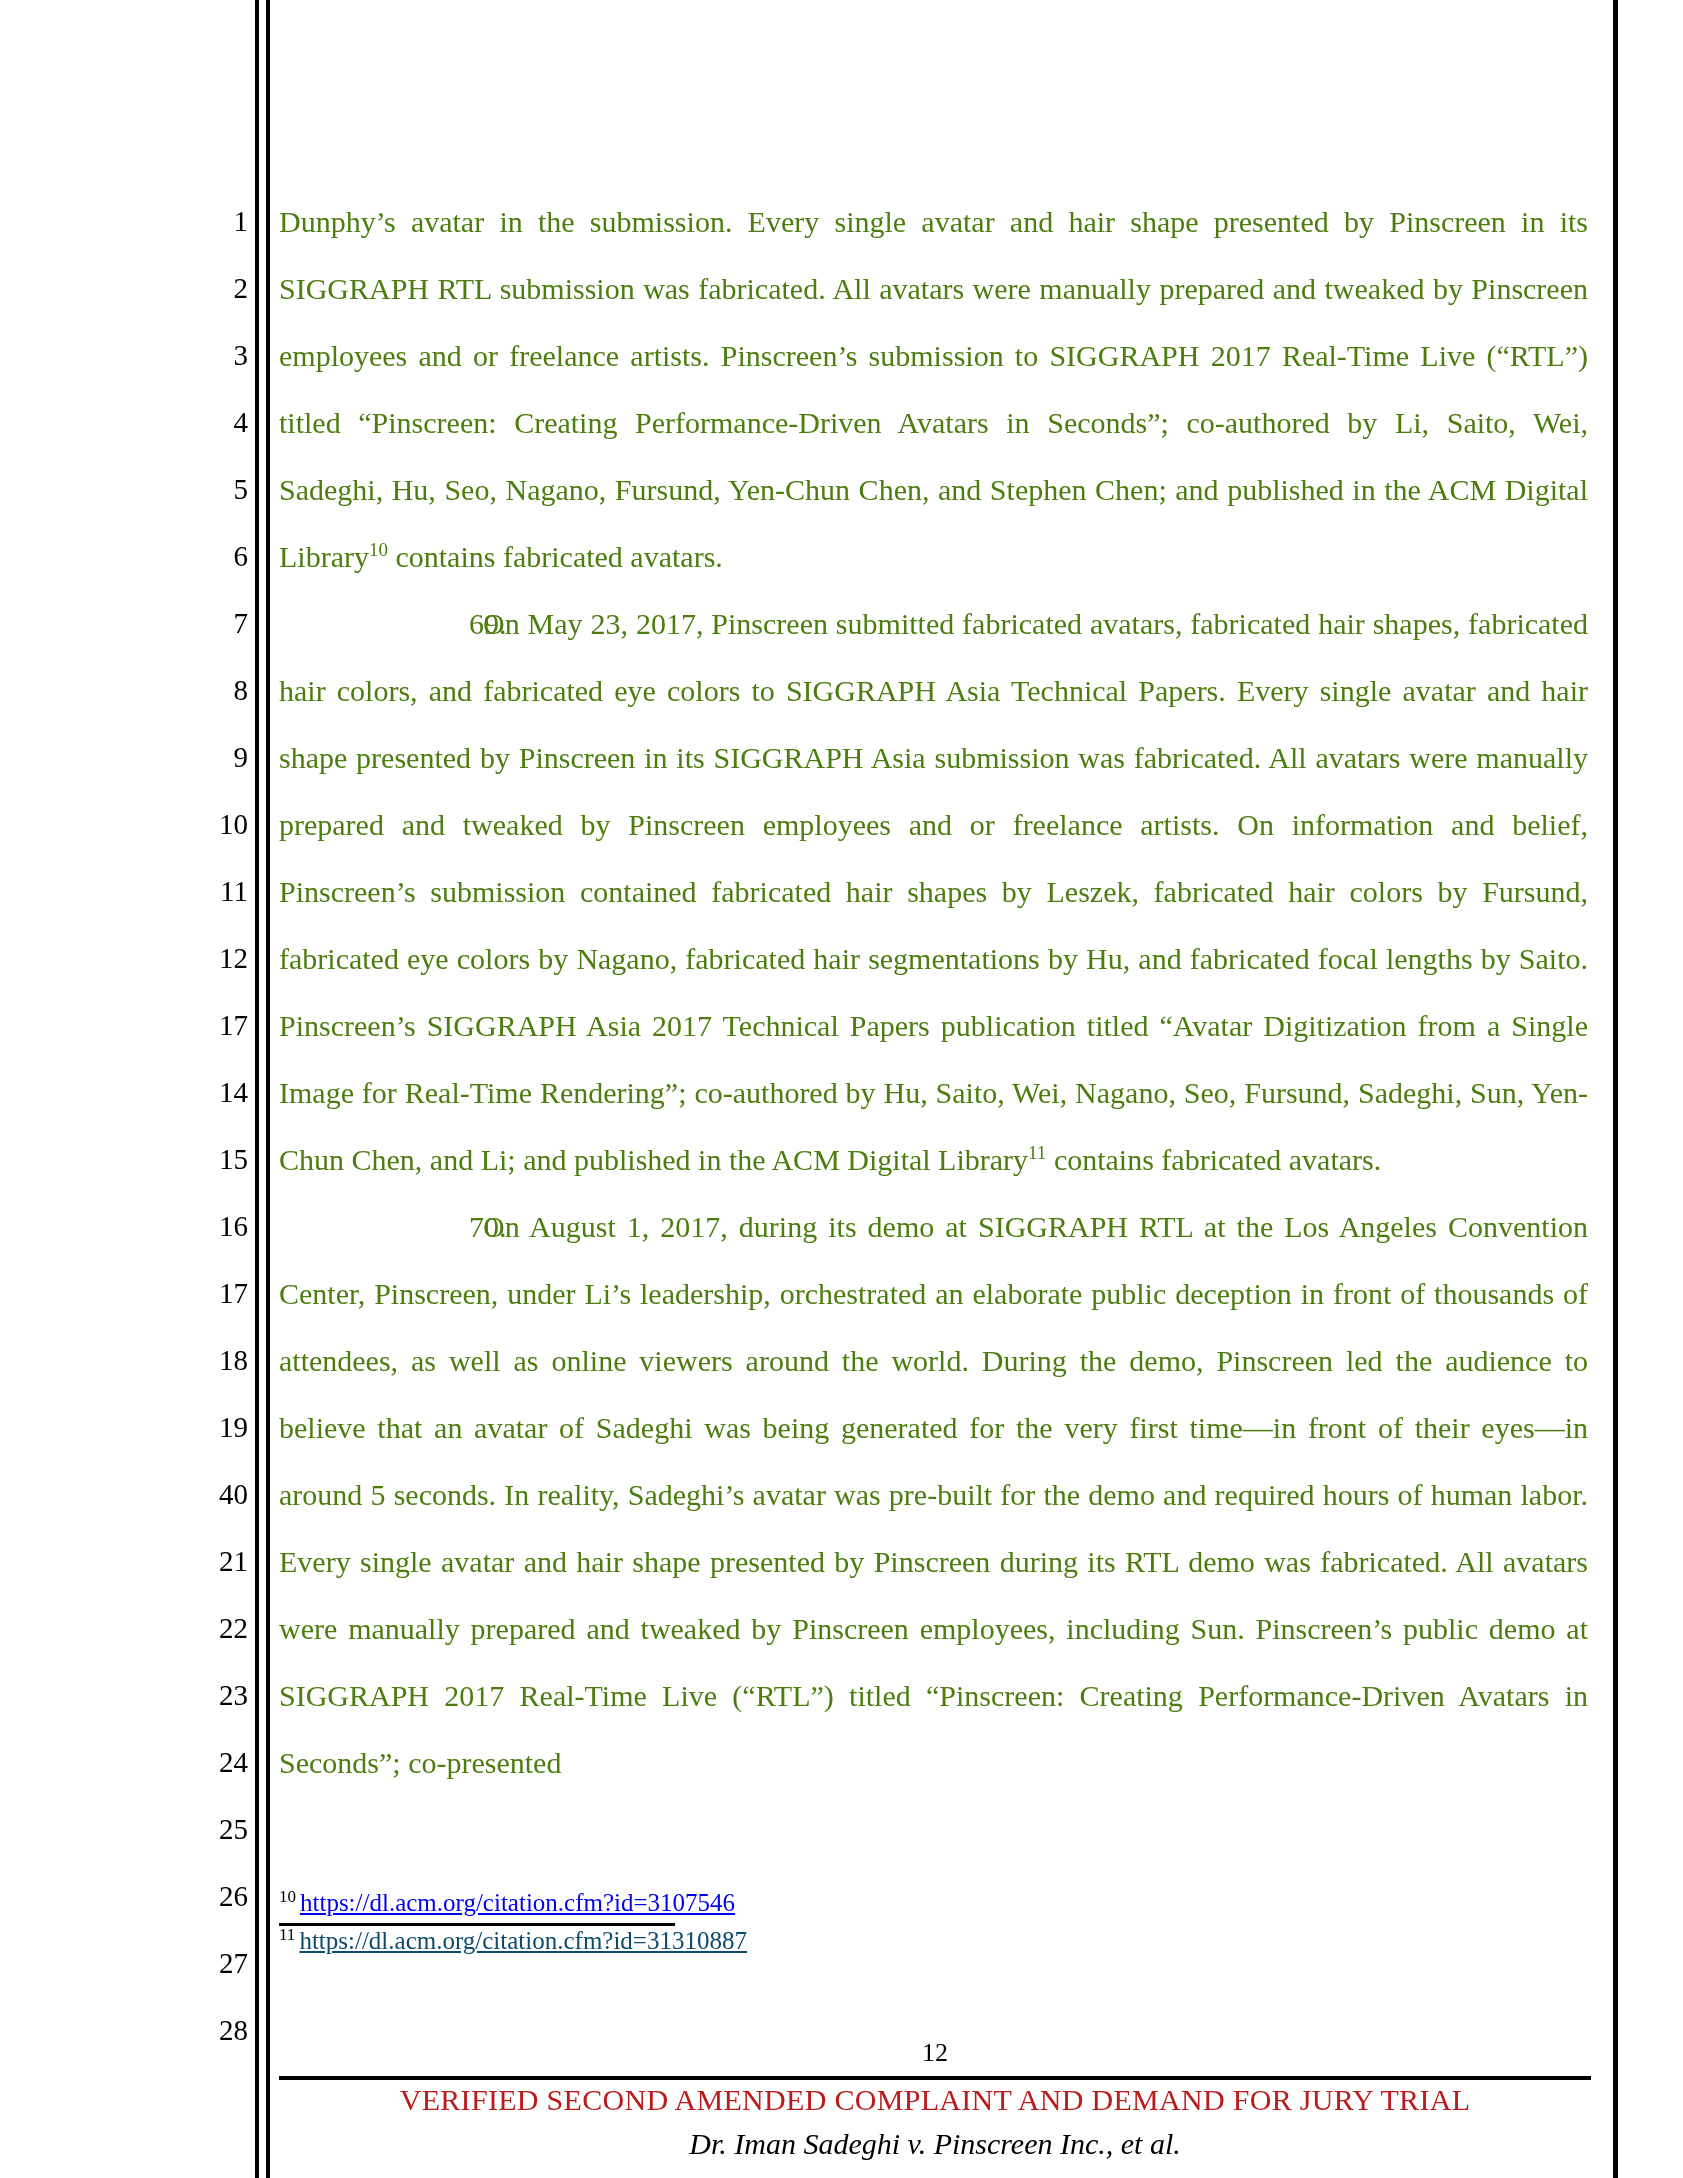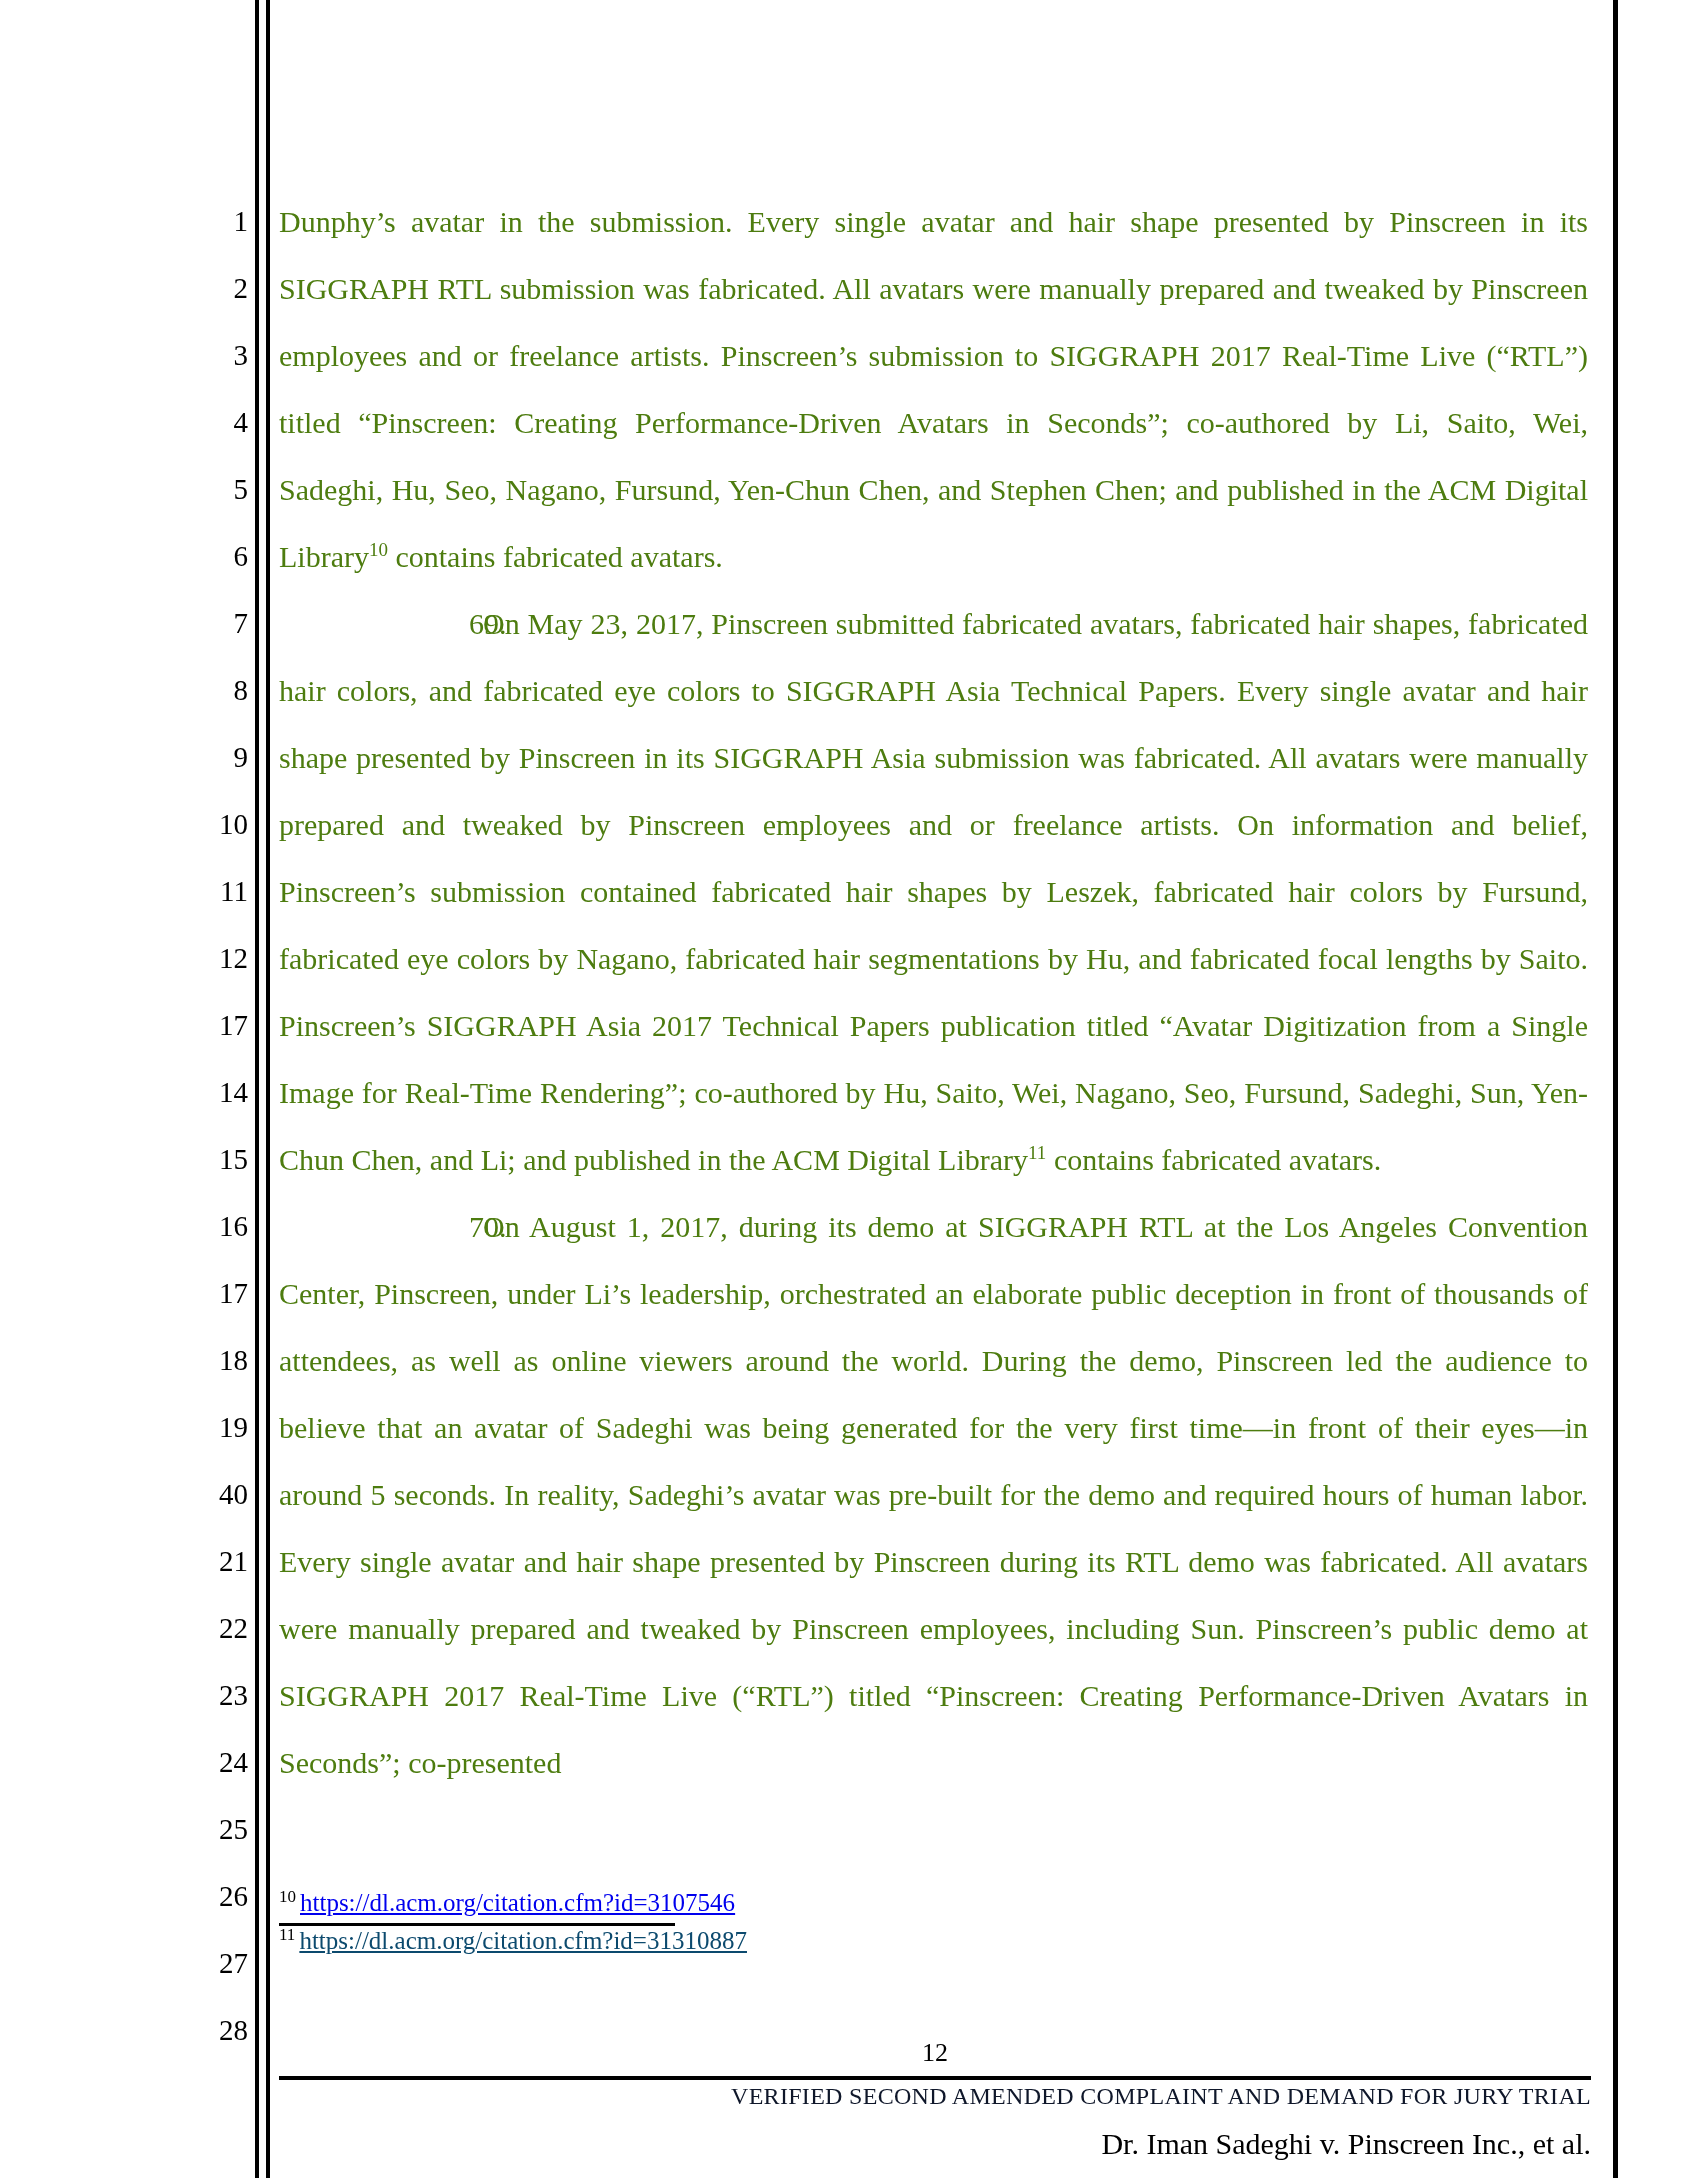--- a/index.html
+++ b/index.html
@@ -140,32 +140,33 @@
     top: 2076px;
     width: 1312px;
     height: 4px;
     background: #000;
   }
   .footer-title {
     position: absolute;
     left: 279px;
     top: 2083px;
     width: 1312px;
-    text-align: right;
-    font-size: 24px;
+    text-align: center;
+    font-size: 30px;
     letter-spacing: 0.3px;
-    color: #0f172a;
+    color: #b91c1c;
   }
   .footer-subtitle {
     position: absolute;
     left: 279px;
     top: 2127px;
     width: 1312px;
-    text-align: right;
+    text-align: center;
     font-size: 30px;
+    font-style: italic;
     color: #000;
   }
 </style>
 </head>
 <body>
 
 <div class="page">
 
   <div class="rule-left-outer"></div>
   <div class="rule-left-inner"></div>

